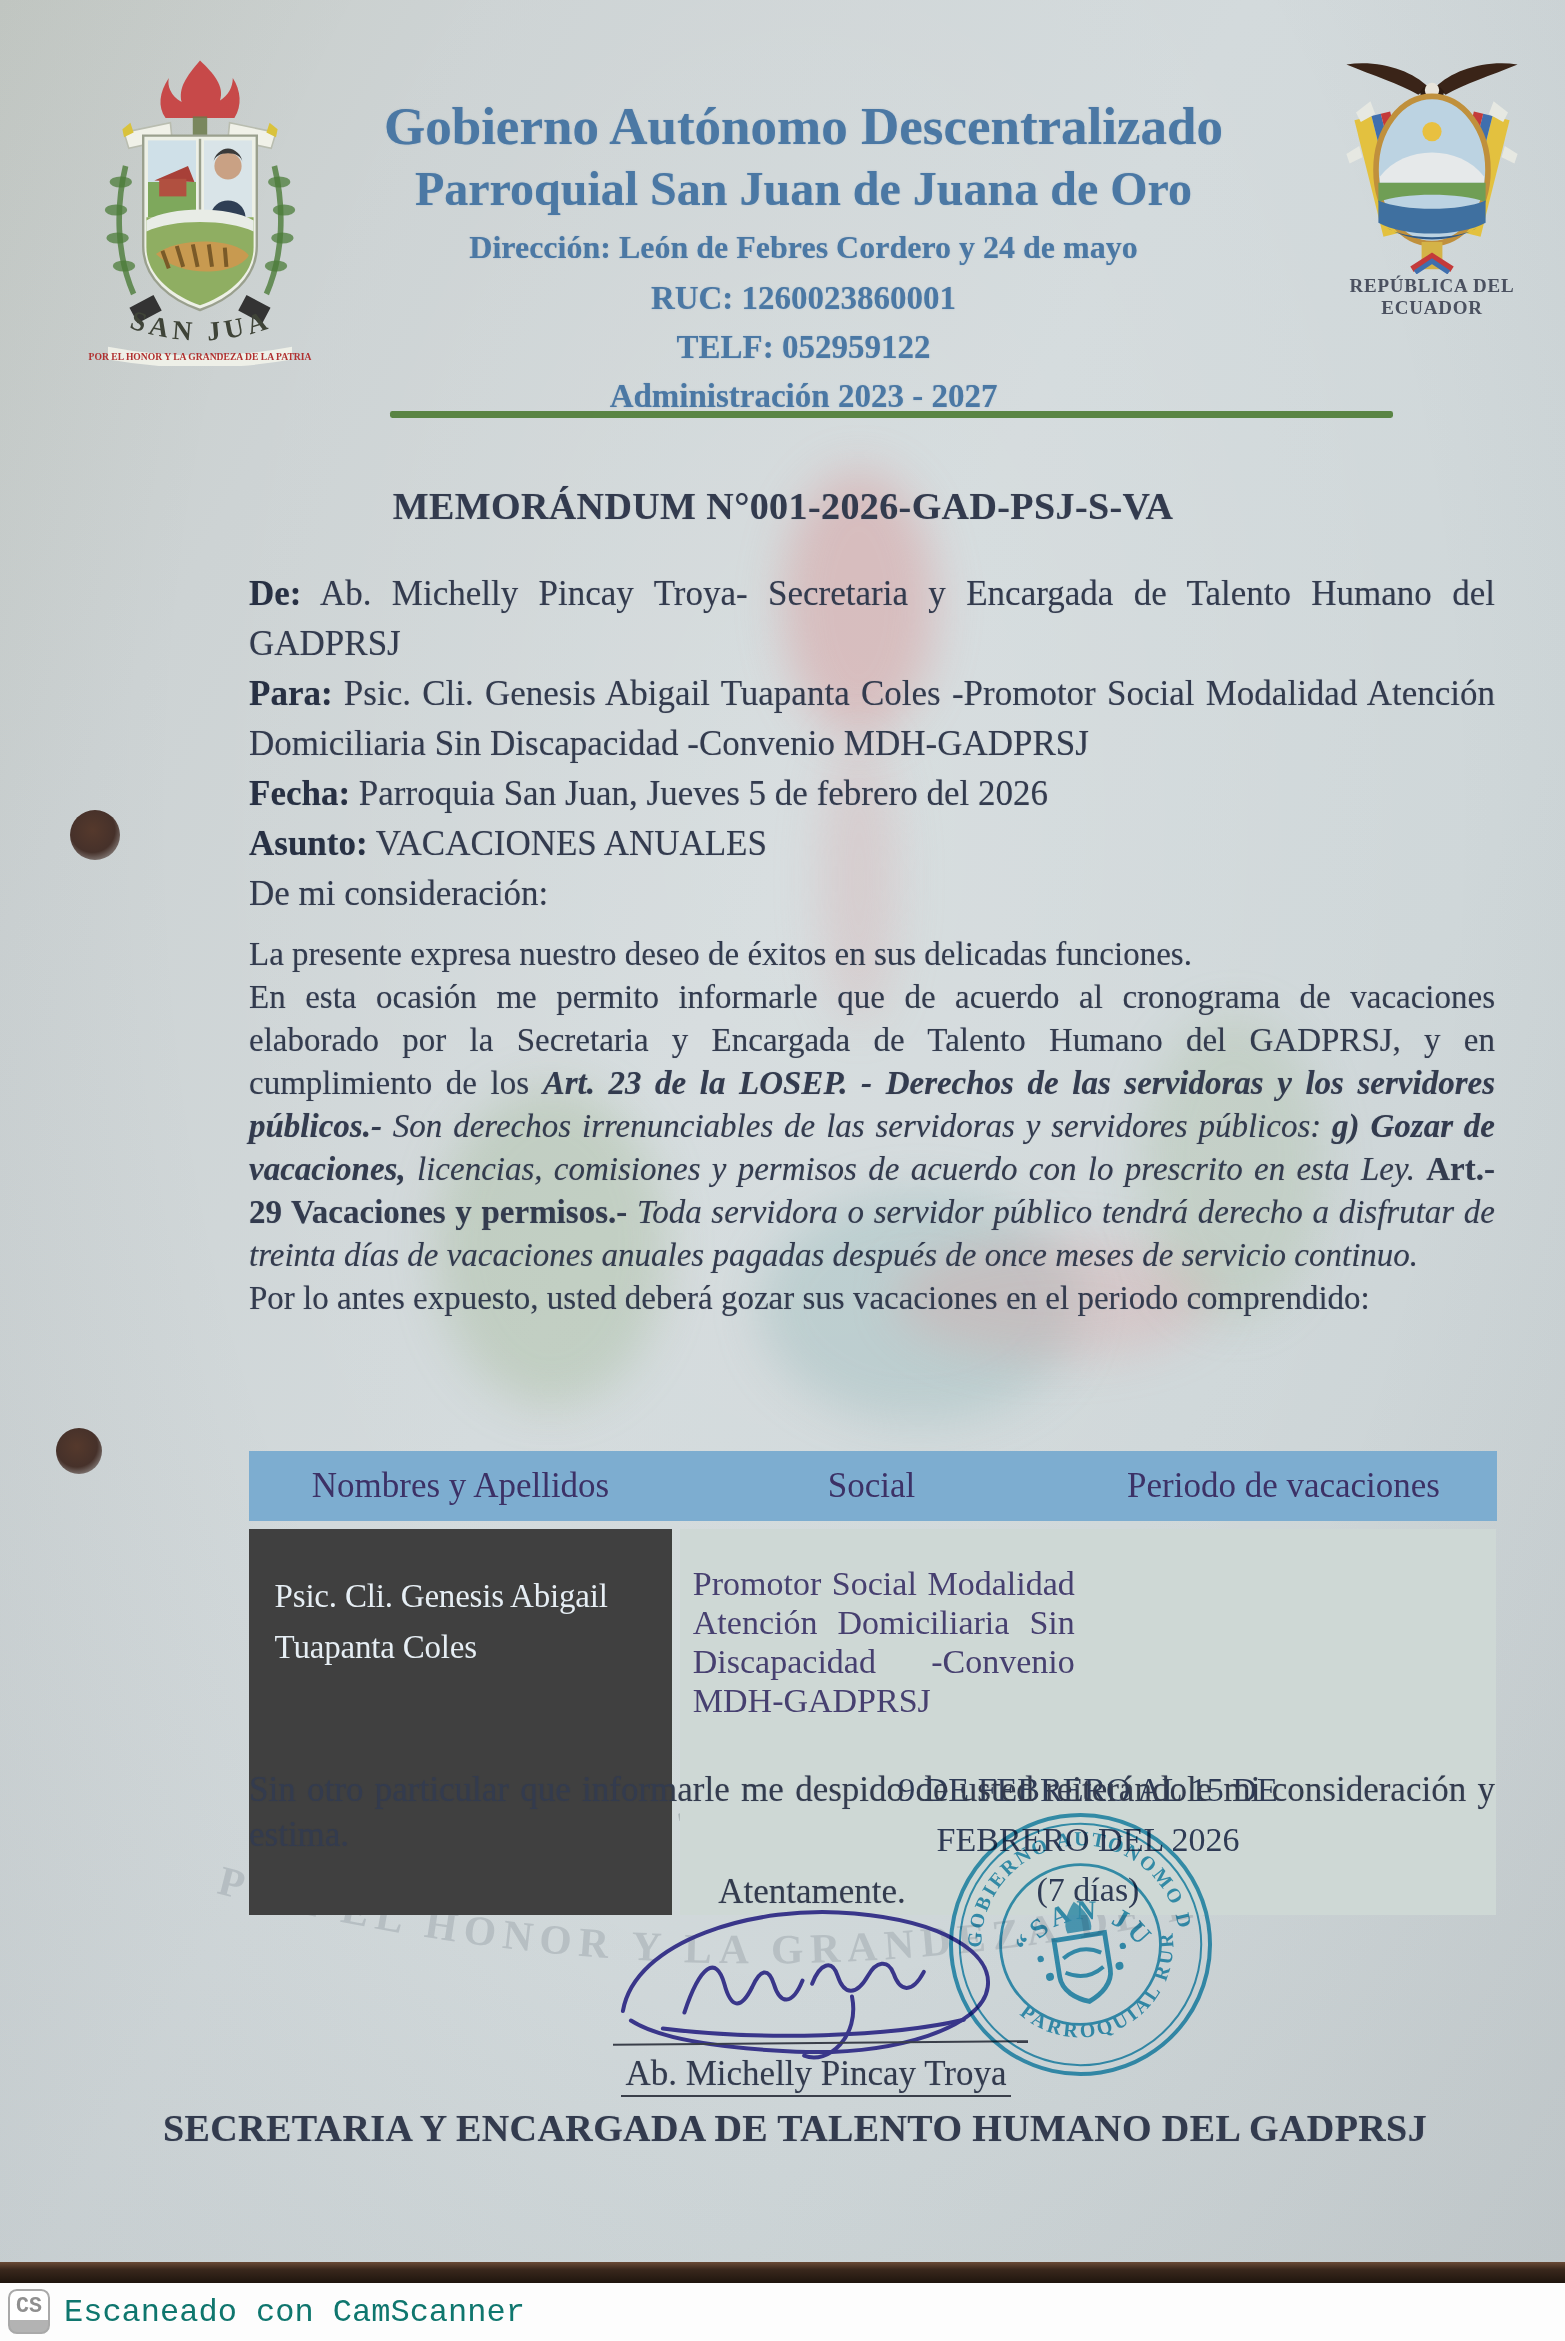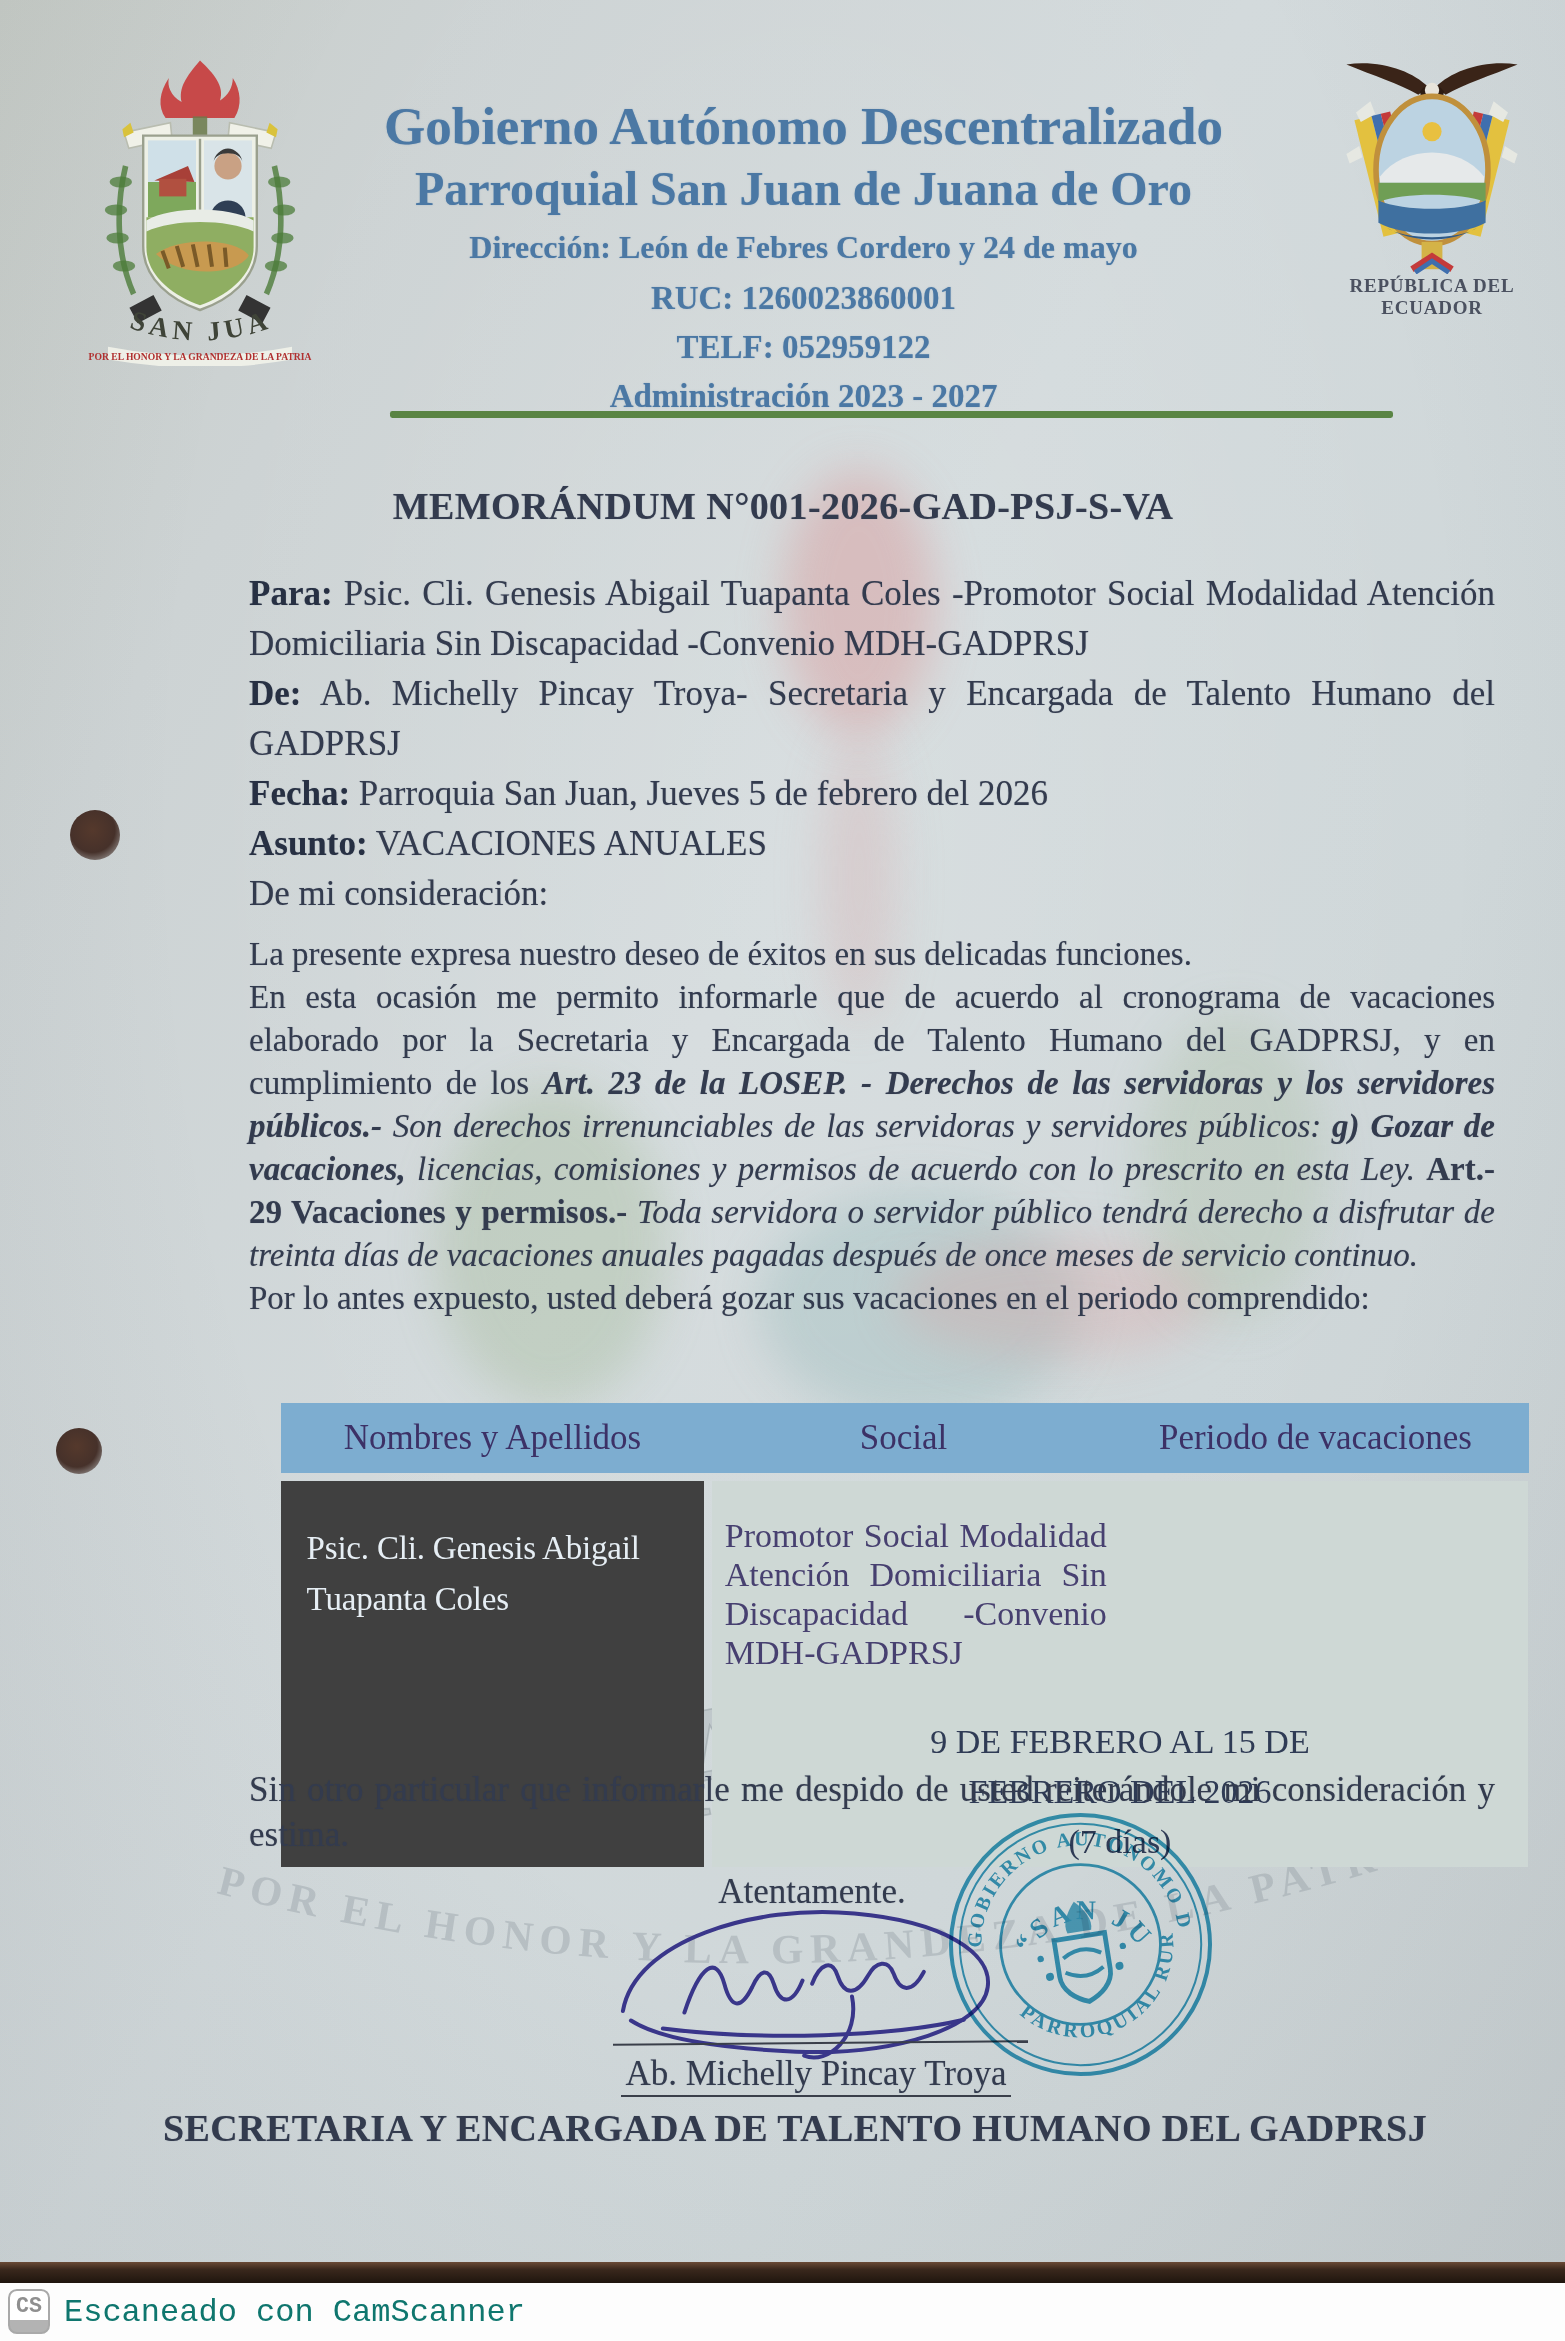--- a/index.html
+++ b/index.html
@@ -47,21 +47,21 @@
   .meta{position:absolute;left:249px;top:569px;width:1246px;font-size:35px;line-height:50px;text-align:justify;}
   .meta p{margin:0;}
   .lbl{font-weight:bold;color:#273043;}
   .body1{position:absolute;left:249px;top:933px;width:1246px;font-size:33px;line-height:43px;text-align:justify;}
   .body1 p{margin:0;}
   .body1 .sp{margin-top:0px;}
   .bi{font-weight:bold;font-style:italic;}
   .it{font-style:italic;}
   .bd{font-weight:bold;}
   
-  .vac-table{position:absolute;left:249px;top:1403px;width:1248px;margin-left:32px;}
+  .vac-table{position:absolute;left:249px;top:1451px;width:1248px;}
   .t-head{display:grid;grid-template-columns:423px 399px 425px;height:70px;background:#7dadd0;
           align-items:center;text-align:center;font-size:35px;color:#3c3166;}
   .t-gap{height:8px;}
   .t-row{display:grid;grid-template-columns:423px 8px 816px;}
   .cell-name{background:#404040;color:#e6eef4;font-size:33px;line-height:51px;
              padding:42px 16px 0 25.6px;letter-spacing:-0.2px;min-height:201px;}
   .cell-gray{background:#ced8d5;display:flex;flex-direction:column;}
   .cell-cargo{width:382px;padding:35px 0 12.8px 12.8px;font-size:34px;line-height:39px;color:#474070;
               text-align:justify;text-align-last:left;}
   .cell-period{flex:1;padding:32px 6.4px 0 6.4px;text-align:center;font-size:34px;line-height:50px;color:#2f3b55;}
@@ -201,22 +201,22 @@
     <div class="lh3">Dirección: León de Febres Cordero y 24 de mayo</div>
     <div class="lh4">RUC: 1260023860001</div>
     <div class="lh5">TELF: 052959122</div>
     <div class="lh6">Administración 2023 - 2027</div>
   </div>
   <div class="green-rule"></div>
 
   <div class="memo-title doc">MEMORÁNDUM N°001-2026-GAD-PSJ-S-VA</div>
 
   <div class="meta doc">
+    <p><span class="lbl">De:</span> <span>Ab. Michelly Pincay Troya- Secretaria y Encargada de Talento Humano del GADPRSJ</span></p>
     <p><span class="lbl">Para:</span> <span>Psic. Cli. Genesis Abigail Tuapanta Coles -Promotor Social Modalidad Atención Domiciliaria Sin Discapacidad -Convenio MDH-GADPRSJ</span></p>
-    <p><span class="lbl">De:</span> <span>Ab. Michelly Pincay Troya- Secretaria y Encargada de Talento Humano del GADPRSJ</span></p>
     <p><span class="lbl">Fecha:</span> <span>Parroquia San Juan, Jueves 5 de febrero del 2026</span></p>
     <p><span class="lbl">Asunto:</span> <span>VACACIONES ANUALES</span></p>
     <p>De mi consideración:</p>
   </div>
 
   <div class="body1 doc">
     <p>La presente expresa nuestro deseo de éxitos en sus delicadas funciones.</p>
     <p class="sp"><span>En esta ocasión me permito informarle que de acuerdo al cronograma de vacaciones elaborado por la Secretaria y Encargada de Talento Humano del GADPRSJ, y en cumplimiento de los </span><span class="bi">Art. 23 de la LOSEP. - Derechos de las servidoras y los servidores públicos.- </span><span class="it">Son derechos irrenunciables de las servidoras y servidores públicos: </span><span class="bi">g) Gozar de vacaciones, </span><span class="it">licencias, comisiones y permisos de acuerdo con lo prescrito en esta Ley. </span><span class="bd">Art.- 29 Vacaciones y permisos.- </span><span class="it">Toda servidora o servidor público tendrá derecho a disfrutar de treinta días de vacaciones anuales pagadas después de once meses de servicio continuo.</span></p>
     <p class="sp">Por lo antes expuesto, usted deberá gozar sus vacaciones en el periodo comprendido:</p>
   </div>

